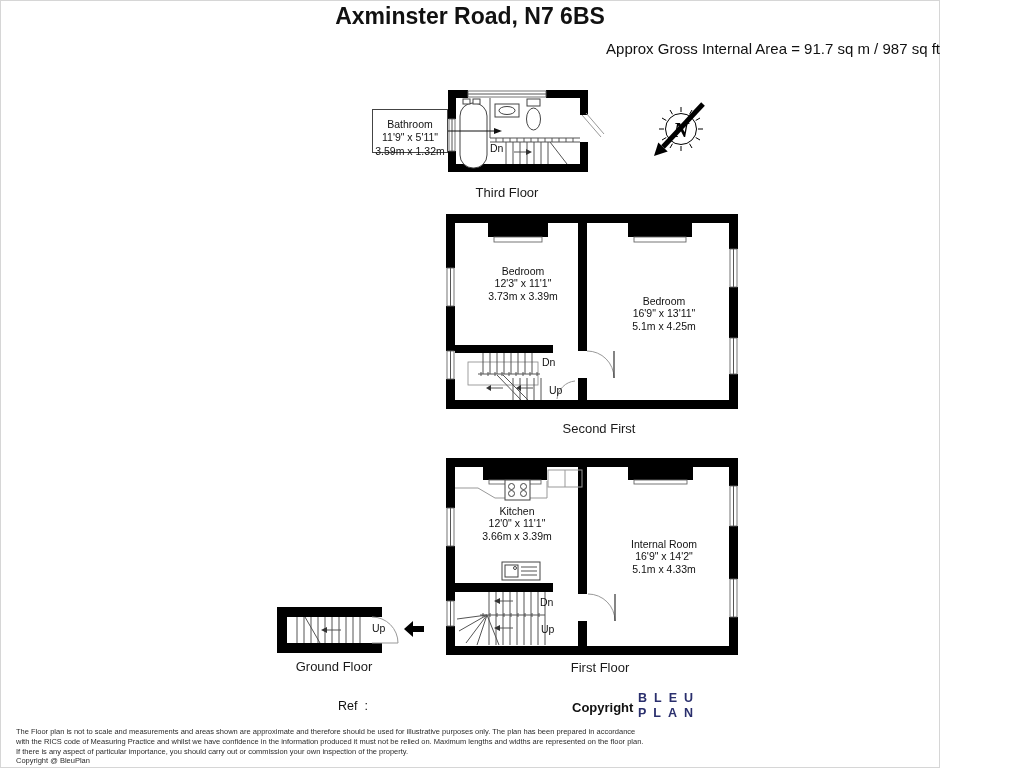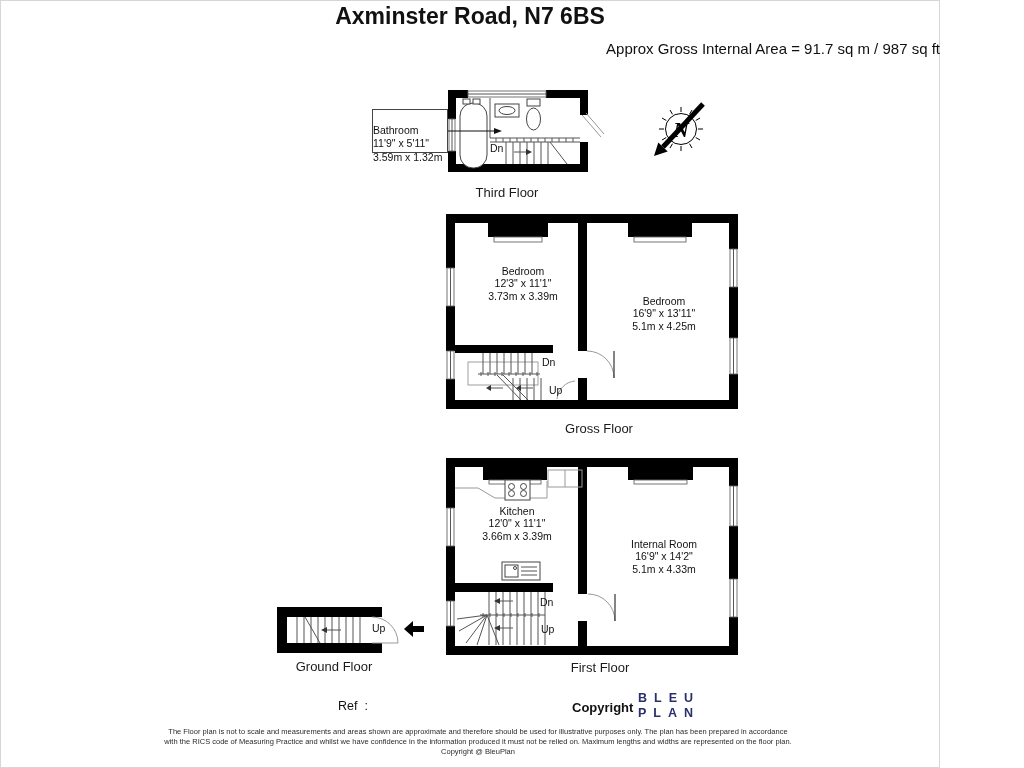--- a/index.html
+++ b/index.html
@@ -11,27 +11,27 @@
   .abs{position:absolute;}
   .title{left:0;right:0;top:3px;text-align:center;font-size:23px;font-weight:bold;letter-spacing:0px;}
   .subtitle{left:0;right:0;top:40px;text-align:right;font-size:15px;}
   .plan-svg{position:absolute;}
   .floor-caption{position:absolute;transform:translateX(-50%);font-size:13px;color:#1a1a1a;white-space:nowrap;}
   .room-label{position:absolute;transform:translateX(-50%);text-align:center;font-size:10.5px;line-height:12.3px;color:#111;white-space:nowrap;}
   .stair-label{position:absolute;font-size:10.5px;color:#111;white-space:nowrap;}
   .dim-box{
     position:absolute;left:372px;top:109px;width:76px;height:44px;
     border:1px solid #444;background:#fff;box-sizing:border-box;
-    text-align:left;font-size:10.5px;line-height:13.4px;padding-top:14px;
+    text-align:center;font-size:10.5px;line-height:13.4px;padding-top:8px;
   }
   .ref-label{position:absolute;left:338px;top:699px;font-size:12.5px;white-space:pre;}
   .copyright-label{position:absolute;left:572px;top:700px;font-size:13px;font-weight:bold;}
   .logo{position:absolute;left:638px;top:691px;font-size:12.5px;font-weight:bold;
         letter-spacing:7px;line-height:14.5px;color:#2a2f6d;white-space:nowrap;}
-  .disclaimer{position:absolute;left:16px;right:0;top:727px;text-align:center;
+  .disclaimer{position:absolute;left:16px;right:0;top:727px;text-align:left;
               font-size:7.5px;line-height:9.8px;color:#2b2b2b;}
   svg .wall{fill:#000;stroke:none;}
   svg .thin{stroke:#555;stroke-width:1;fill:none;}
   svg .fix{stroke:#444;stroke-width:1;fill:#fff;}
   svg .arc{stroke:#999;stroke-width:1;fill:none;}
   svg .win{fill:#fff;stroke:#666;stroke-width:0.9;}
   svg .blk{fill:#000;stroke:none;}
 </style>
 </head>
 <body>
@@ -160,21 +160,21 @@
     <div>12'3" x 11'1"</div>
     <div>3.73m x 3.39m</div>
   </div>
   <div class="room-label" style="left:664px;top:295px">
     <div>Bedroom</div>
     <div>16'9" x 13'11"</div>
     <div>5.1m x 4.25m</div>
   </div>
   <div class="stair-label" style="left:542px;top:356px">Dn</div>
   <div class="stair-label" style="left:549px;top:384px">Up</div>
-  <div class="floor-caption" style="left:599px;top:421px">Gross Floor</div>
+  <div class="floor-caption" style="left:599px;top:421px">Second First</div>
 
   <svg class="plan-svg" style="left:440px;top:452px" width="305" height="212" viewBox="440 452 305 212">
     <g>
       <rect class="wall" x="446" y="458" width="292" height="9"></rect>
       <rect class="wall" x="446" y="646" width="292" height="9"></rect>
       <rect class="wall" x="446" y="458" width="9" height="50"></rect>
       <rect class="wall" x="446" y="546" width="9" height="55"></rect>
       <rect class="wall" x="446" y="626" width="9" height="29"></rect>
       <rect class="wall" x="729" y="458" width="9" height="28"></rect>
       <rect class="wall" x="729" y="526" width="9" height="53"></rect>
@@ -272,16 +272,17 @@
   <div class="ref-label">Ref  :</div>
   <div class="copyright-label">Copyright</div>
   <div class="logo">
     <div>BLEU</div>
     <div>PLAN</div>
   </div>
 
   <div class="disclaimer">
     <div>The Floor plan is not to scale and measurements and areas shown are approximate and therefore should be used for illustrative purposes only. The plan has been prepared in accordance</div>
     <div>with the RICS code of Measuring Practice and whilst we have confidence in the information produced it must not be relied on. Maximum lengths and widths are represented on the floor plan.</div>
+    <div>If there is any aspect of particular importance, you should carry out or commission your own inspection of the property.</div>
     <div>Copyright @ BleuPlan</div>
   </div>
 
 </div>
 
 </body></html>

